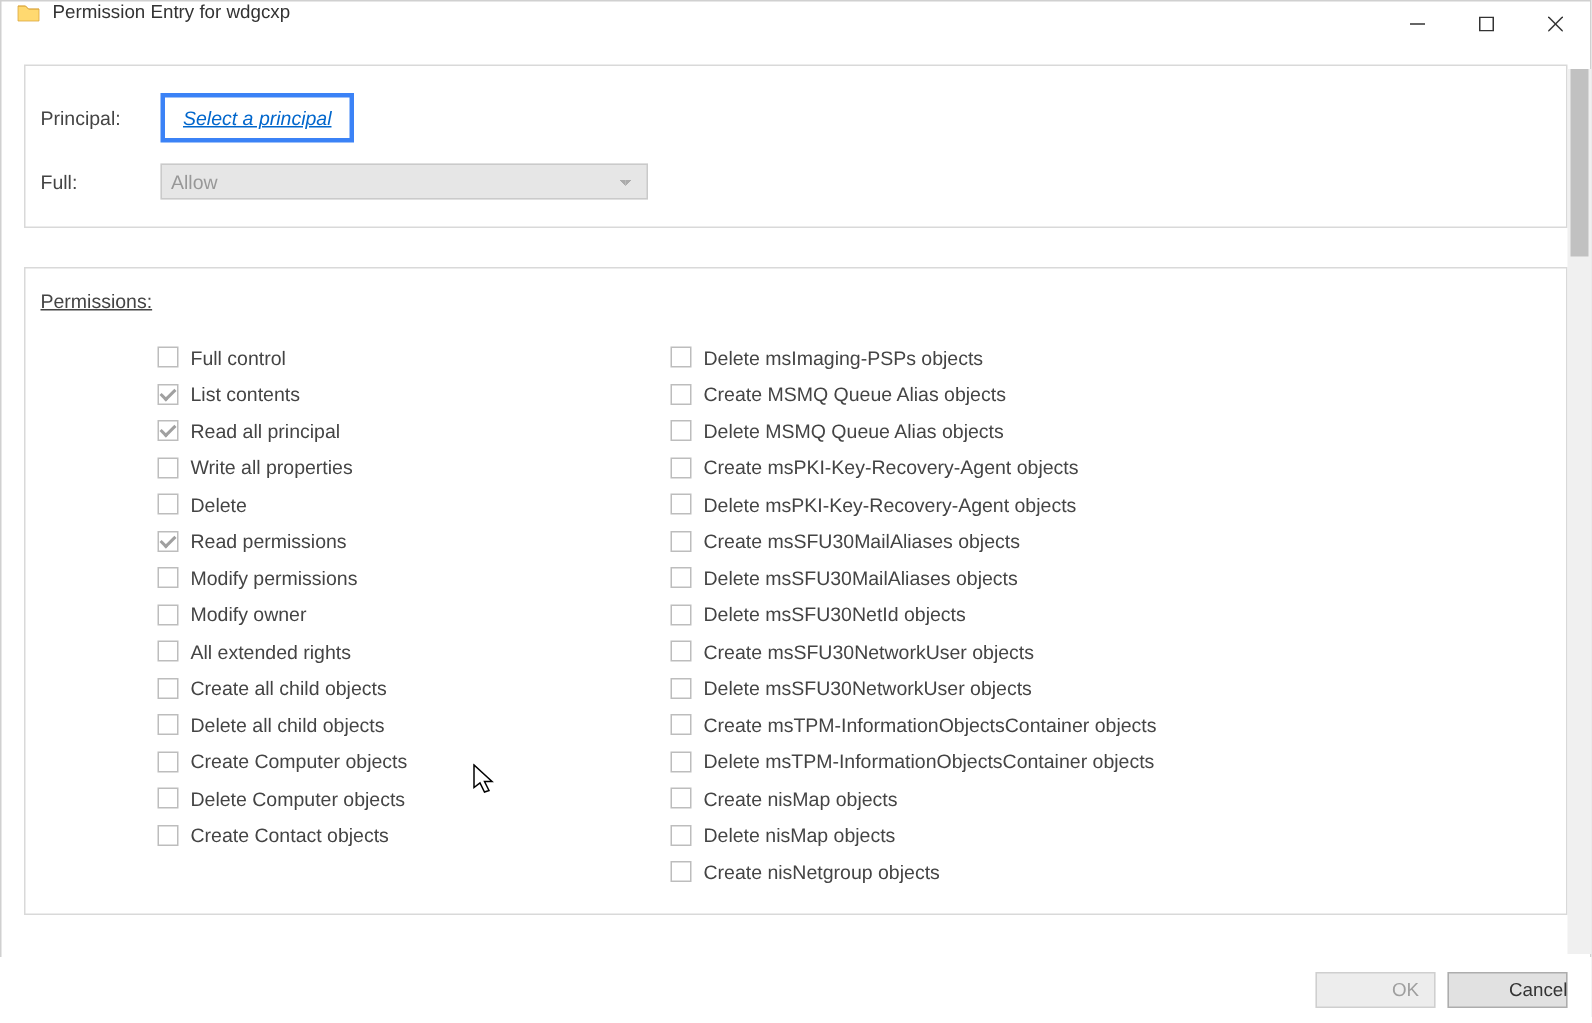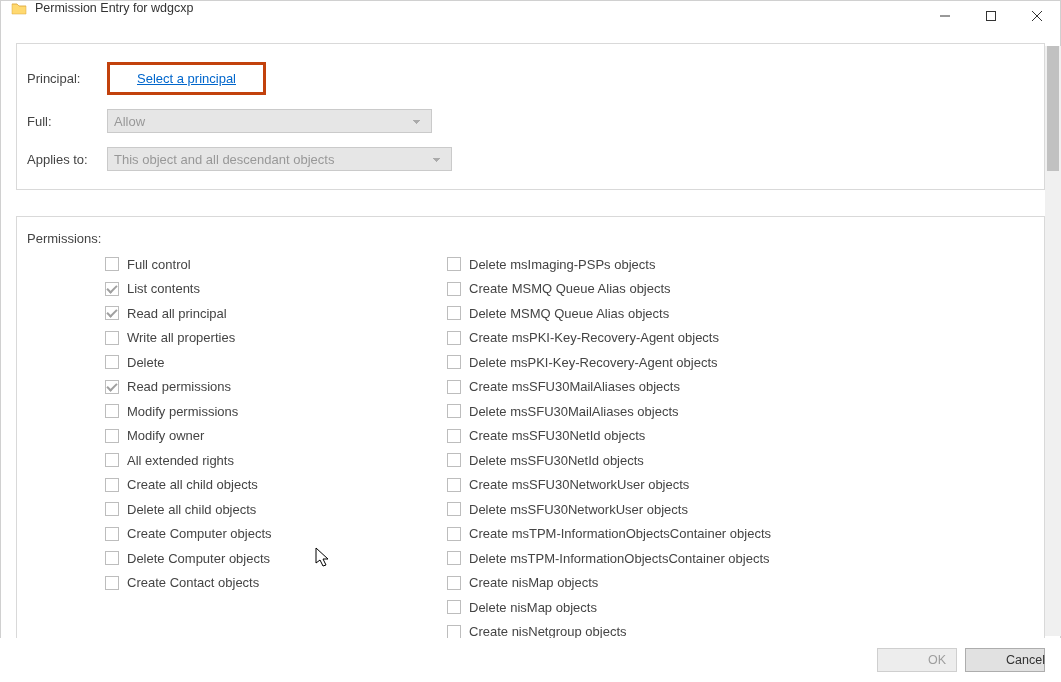--- a/index.html
+++ b/index.html
@@ -14,27 +14,27 @@
   .content { padding: 0 15px; }
 
   .panel { border: 1px solid #d9d9d9; padding: 18px 10px 18px 10px; margin-top: 10px; }
   .panel.top { position: relative; }
 
   .row { display: flex; align-items: center; margin-bottom: 14px; }
   .row:last-child { margin-bottom: 0; }
   .row-label { width: 80px; color: #444; }
 
   .link { color: #0066cc; }
-  .highlight-box { border: 3px solid #c2410c; padding: 6px 27px; display: inline-block; }
+  .highlight-box { border: 3px solid #3b82f6; padding: 6px 12px; display: inline-block; font-style: italic; }
 
   select.combo { width: 325px; height: 24px; border: 1px solid #b5b5b5; background: #dcdcdc; color: #6d6d6d; padding: 0 6px; font-size: 13px; appearance: none; -webkit-appearance: none; background-image: linear-gradient(45deg, transparent 50%, #888 50%), linear-gradient(135deg, #888 50%, transparent 50%); background-position: calc(100% - 14px) 10px, calc(100% - 10px) 10px; background-size: 4px 4px, 4px 4px; background-repeat: no-repeat; }
   select.combo.wide { width: 345px; }
 
   .perm-panel { border: 1px solid #d9d9d9; margin-top: 26px; padding: 14px 10px 10px 10px; height: 432px; overflow: hidden; position: relative; }
-  .perm-header { color: #444; margin-bottom: 6px; }
+  .perm-header { color: #444; margin-bottom: 18px; text-decoration: underline; }
   .perm-columns { display: flex; }
   .perm-col { width: 420px; padding-left: 78px; }
   .perm-col.right { padding-left: 0; }
 
   .chk-row { display: flex; align-items: center; height: 24.5px; }
   .chk-label { margin-left: 8px; }
 
   input[type="checkbox"].disabled-chk { width: 14px; height: 14px; appearance: none; border: 1px solid #bdbdbd; background: #fff; position: relative; }
   input[type="checkbox"].disabled-chk:checked::after { content: ""; position: absolute; left: 3px; top: 0px; width: 4px; height: 8px; border: solid #a0a0a0; border-width: 0 2px 2px 0; transform: rotate(45deg); }
 
@@ -82,26 +82,20 @@
       <span class="highlight-box">
         <a href="#" class="link">Select a principal</a>
       </span>
     </div>
     <div class="row">
       <span class="row-label">Full:</span>
       <select class="combo" disabled="">
         <option>Allow</option>
       </select>
     </div>
-    <div class="row">
-      <span class="row-label">Applies to:</span>
-      <select class="combo wide" disabled="">
-        <option>This object and all descendant objects</option>
-      </select>
-    </div>
   </div>
 
   <div class="perm-panel">
     <div class="perm-header">Permissions:</div>
     <div class="perm-columns">
       <div class="perm-col" id="perm-left">
           <div class="chk-row">
             <input type="checkbox" class="disabled-chk" disabled="" style="">
             <span class="chk-label">Full control</span>
           </div>
@@ -182,24 +176,20 @@
           <div class="chk-row">
             <input type="checkbox" class="disabled-chk" disabled="" style="">
             <span class="chk-label">Create msSFU30MailAliases objects</span>
           </div>
           <div class="chk-row">
             <input type="checkbox" class="disabled-chk" disabled="" style="">
             <span class="chk-label">Delete msSFU30MailAliases objects</span>
           </div>
           <div class="chk-row">
             <input type="checkbox" class="disabled-chk" disabled="" style="">
-            <span class="chk-label">Create msSFU30NetId objects</span>
-          </div>
-          <div class="chk-row">
-            <input type="checkbox" class="disabled-chk" disabled="" style="">
             <span class="chk-label">Delete msSFU30NetId objects</span>
           </div>
           <div class="chk-row">
             <input type="checkbox" class="disabled-chk" disabled="" style="">
             <span class="chk-label">Create msSFU30NetworkUser objects</span>
           </div>
           <div class="chk-row">
             <input type="checkbox" class="disabled-chk" disabled="" style="">
             <span class="chk-label">Delete msSFU30NetworkUser objects</span>
           </div>

